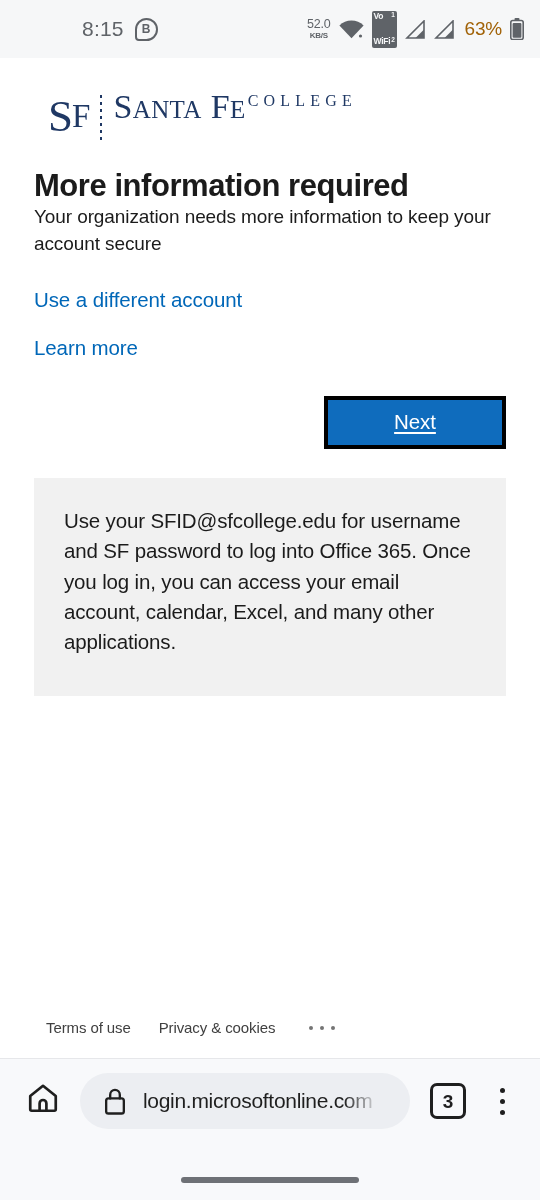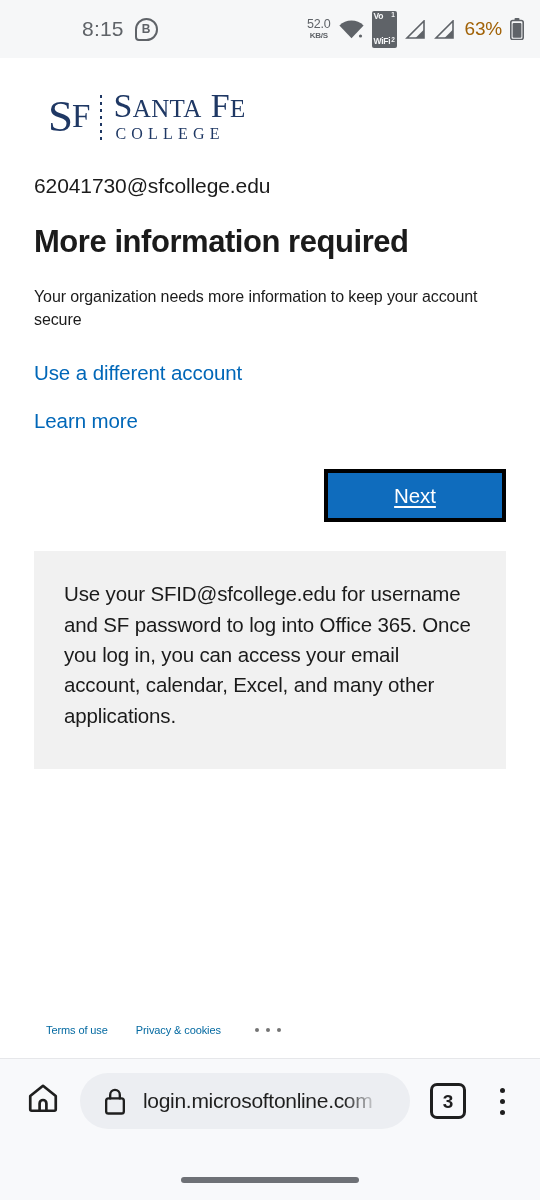--- a/index.html
+++ b/index.html
@@ -118,21 +118,21 @@
   .logo-sf .sm { font-size: 33px; }
   .logo-divider {
     width: 4px;
     margin: 3px 10px 2px 8px;
     background-image: radial-gradient(#1f3864 38%, transparent 42%);
     background-size: 4px 7px;
     background-repeat: repeat-y;
   }
   .logo-words {
     display: flex;
-    flex-direction: column;
+    flex-direction: row;
     justify-content: center;
   }
   .logo-line1 {
     font-size: 34px;
     line-height: 1.02;
     letter-spacing: .4px;
   }
   .logo-line1 .sm { font-size: 25px; }
   .logo-line2 {
     font-size: 16px;
@@ -149,22 +149,21 @@
     letter-spacing: -.1px;
   }
   .page-title {
     margin-top: 26px;
     font-size: 31px;
     font-weight: 700;
     color: #1b1b1b;
     letter-spacing: -.45px;
   }
   .page-desc {
-    margin-top: 26px;
-    font-size: 16px;
+    font-size: 19px;
     line-height: 1.42;
     color: #1b1b1b;
     letter-spacing: -.1px;
     max-width: 460px;
   }
 
   .link-row { margin-top: 30px; }
   .link-row.second { margin-top: 24px; }
   .page-link {
     font-size: 20.5px;
@@ -212,22 +211,22 @@
 
   
   .page-footer {
     margin-top: auto;
     display: flex;
     align-items: center;
     gap: 28px;
     padding: 0 0 22px 46px;
   }
   .footer-link {
-    font-size: 11px;
-    color: #0369a1;
+    font-size: 15px;
+    color: #404040;
     text-decoration: none;
     letter-spacing: -.1px;
     cursor: pointer;
   }
   .footer-dots {
     display: flex;
     gap: 7px;
     align-items: center;
     margin-left: 6px;
     cursor: pointer;
@@ -380,21 +379,20 @@
           <span>S</span>
             <span class="sm">F</span>
         </div>
         <div class="logo-divider"></div>
         <div class="logo-words">
           <div class="logo-line1"><span>S</span><span class="sm">ANTA</span> <span>F</span><span class="sm">E</span></div>
           <div class="logo-line2">COLLEGE</div>
         </div>
       </div>
 
-      <div class="account-email">62041730@sfcollege.edu</div>
 
       <h1 class="page-title">More information required</h1>
 
       <p class="page-desc">Your organization needs more information to keep your account secure</p>
 
       <div class="link-row">
         <a class="page-link" href="#">Use a different account</a>
       </div>
       <div class="link-row second">
         <a class="page-link" href="#">Learn more</a>

